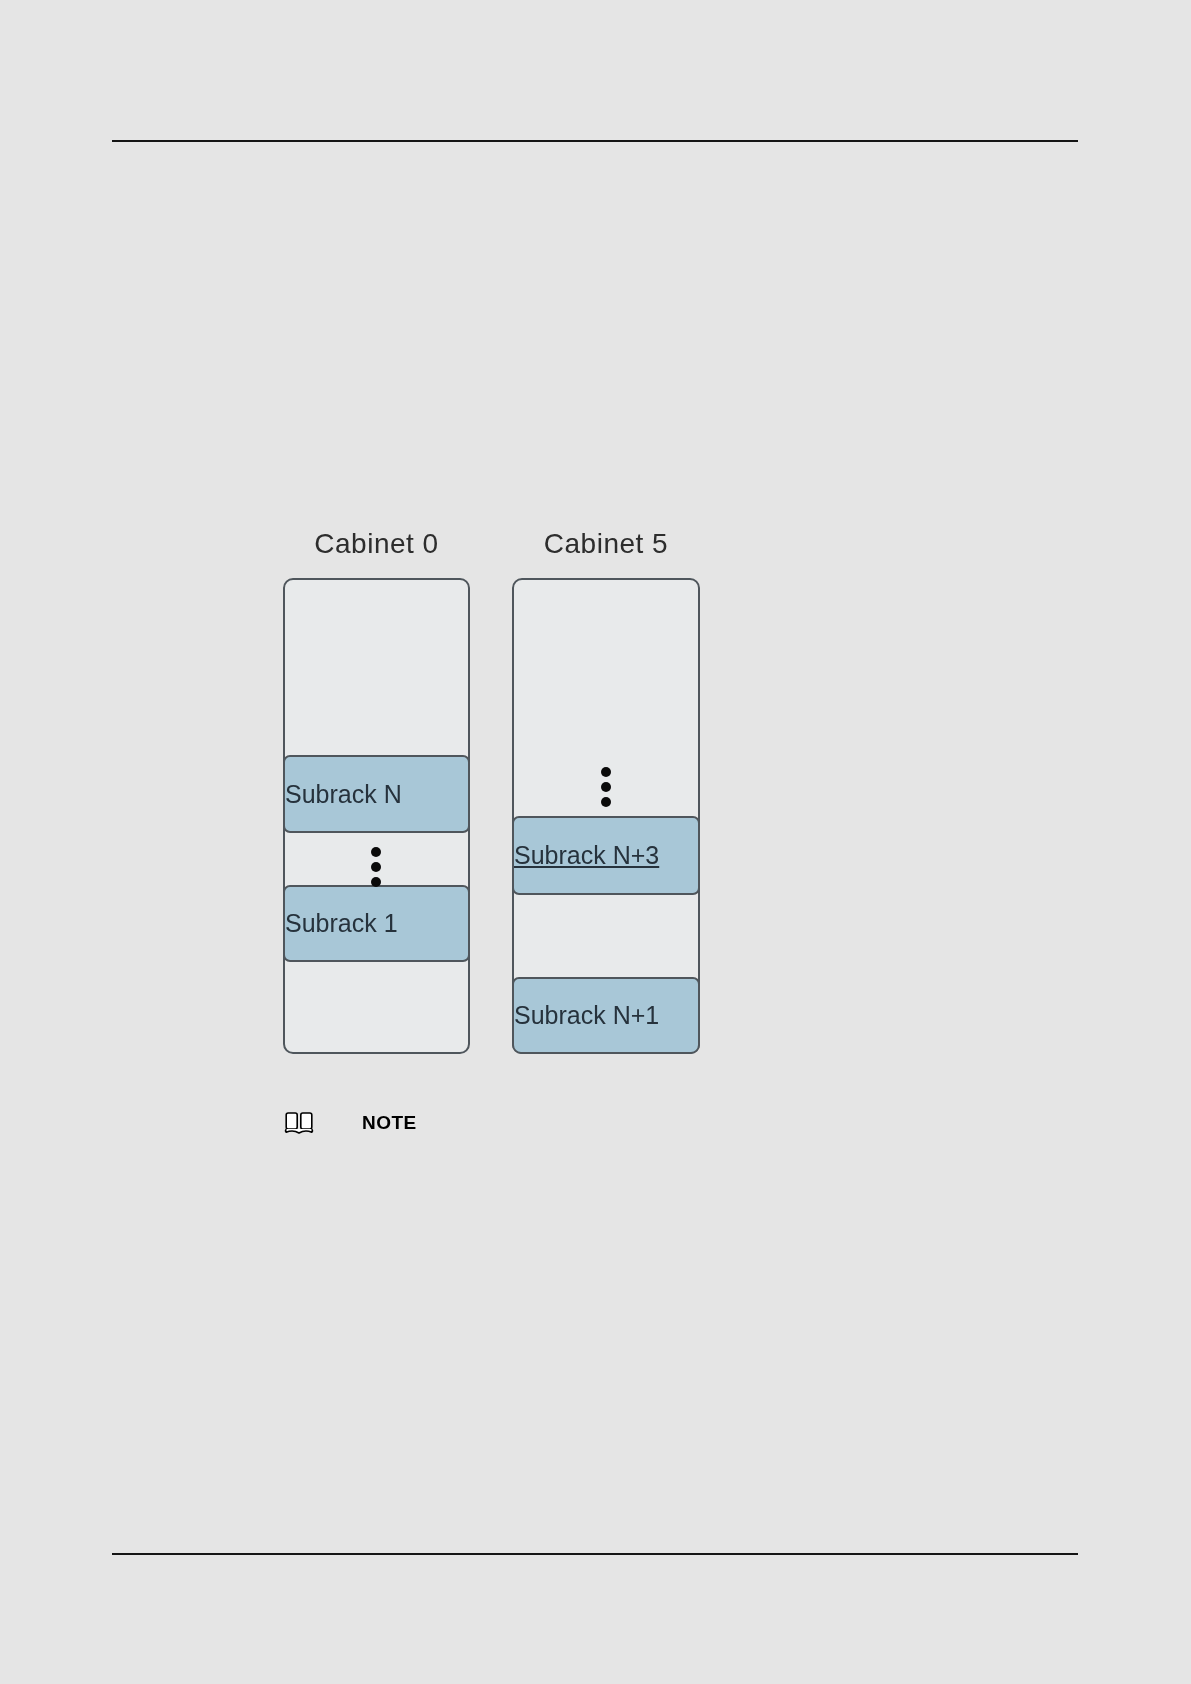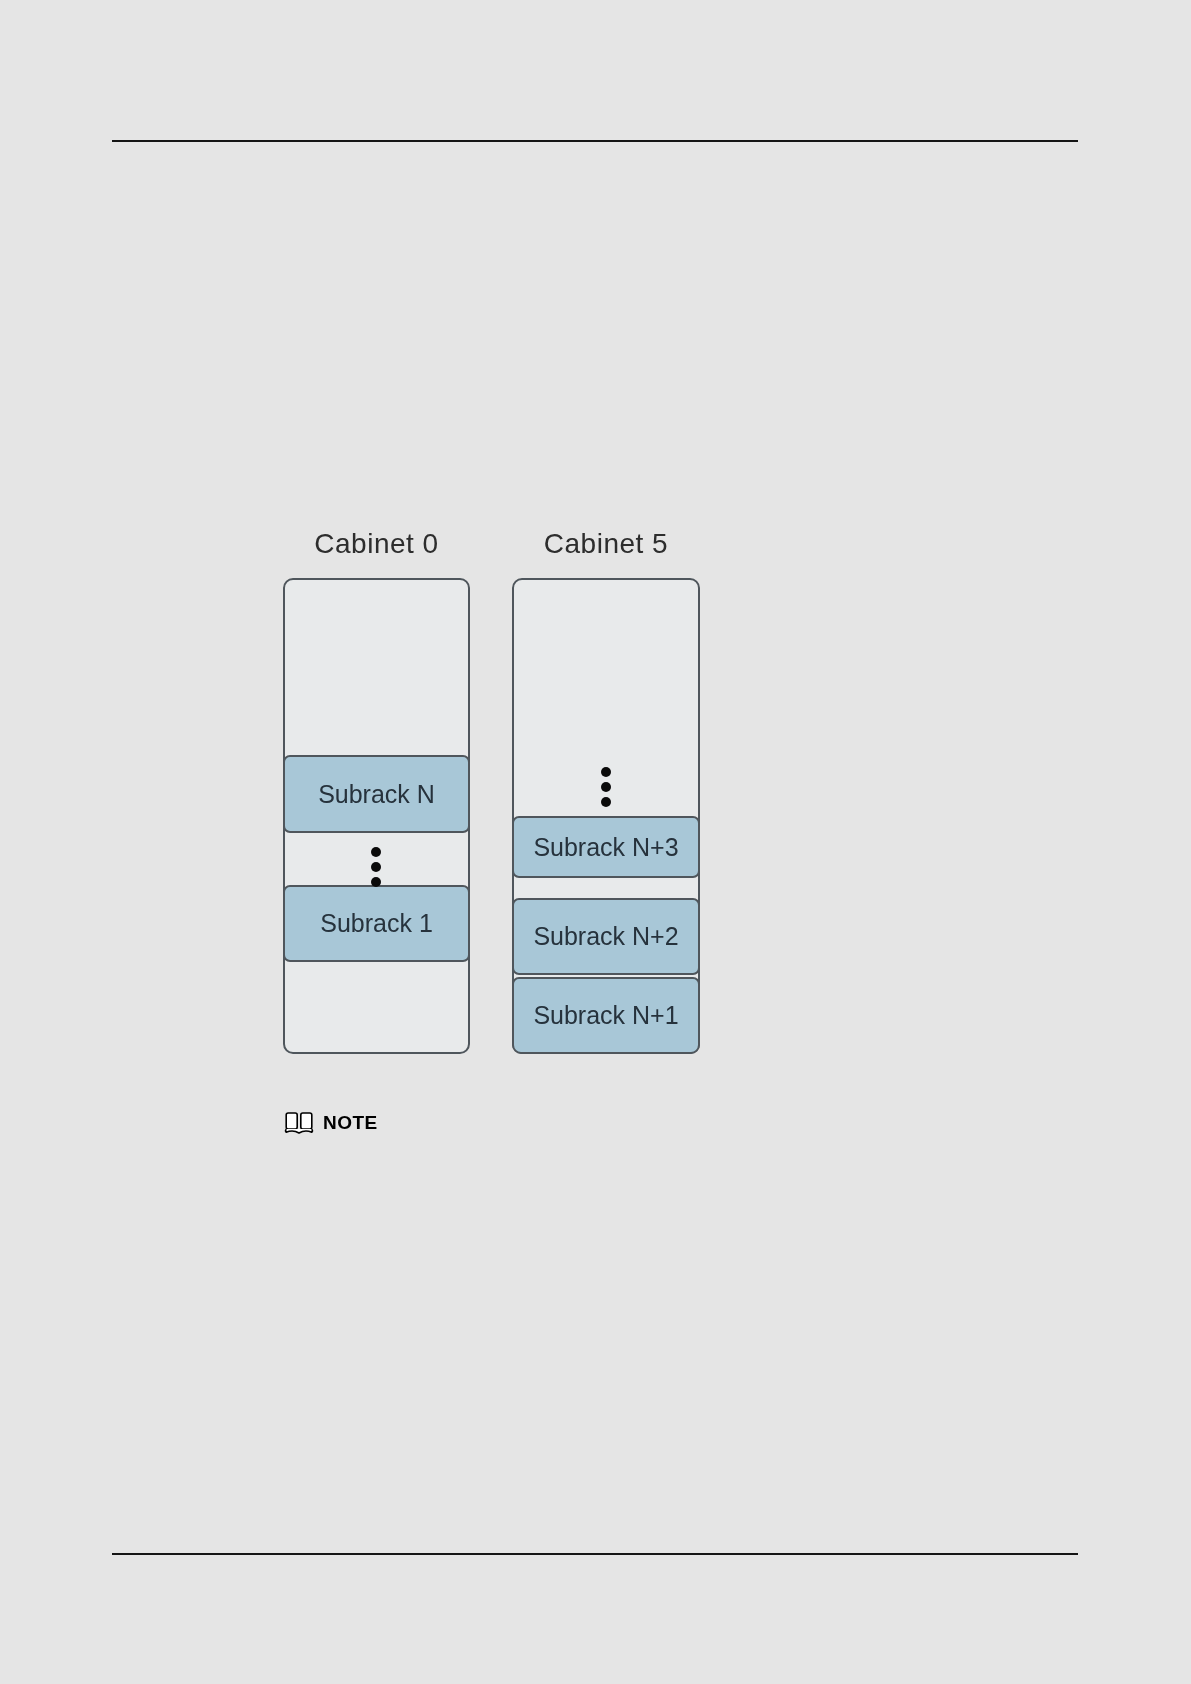--- a/index.html
+++ b/index.html
@@ -51,30 +51,30 @@
   .cabinet.c1 { left: 512px; width: 188px; }
 
   .subrack {
     position: absolute;
     box-sizing: border-box;
     background: #a8c7d7;
     border: 2px solid #4f565c;
     border-radius: 7px;
     display: flex;
     align-items: center;
-    justify-content: center;
+    justify-content: flex-start;
     font-size: 25px;
     color: #26323c;
   }
   .subrack.col0 { left: 283px; width: 187px; }
   .subrack.col1 { left: 512px; width: 188px; }
   .sr-n  { top: 755px; height: 78px; }
   .sr-1  { top: 885px; height: 77px; }
   .sr-0  { top: 977px; height: 77px; border-bottom-left-radius: 9px; border-bottom-right-radius: 9px; }
-  .sr-n3 { top: 816px; height: 62px; }
+  .sr-n3 { top: 816px; height: 79px; text-decoration: underline; }
   .sr-n2 { top: 898px; height: 77px; }
   .sr-n1 { top: 977px; height: 77px; border-bottom-left-radius: 9px; border-bottom-right-radius: 9px; }
 
   .dots {
     position: absolute;
     width: 10px;
     display: flex;
     flex-direction: column;
     gap: 5px;
   }
@@ -95,20 +95,21 @@
     display: flex;
     align-items: center;
     gap: 8px;
   }
   .note-icon { display: block; }
   .note-label {
     font-size: 19px;
     font-weight: bold;
     color: #000000;
     letter-spacing: 0.5px;
+    margin-left: 39px;
   }
 </style>
 </head>
 <body>
 
 <div class="page">
 
   <div class="rule top"></div>
 
   <div class="cab-label c0">Cabinet 0</div>
@@ -119,23 +120,20 @@
 
   <div class="subrack col0 sr-n">
     <span>Subrack N</span>
   </div>
   <div class="subrack col0 sr-1">
     <span>Subrack 1</span>
   </div>
 
   <div class="subrack col1 sr-n3">
     <span>Subrack N+3</span>
-  </div>
-  <div class="subrack col1 sr-n2">
-    <span>Subrack N+2</span>
   </div>
   <div class="subrack col1 sr-n1">
     <span>Subrack N+1</span>
   </div>
 
   <div class="dots left">
     <div class="dot"></div>
     <div class="dot"></div>
     <div class="dot"></div>
   </div>

